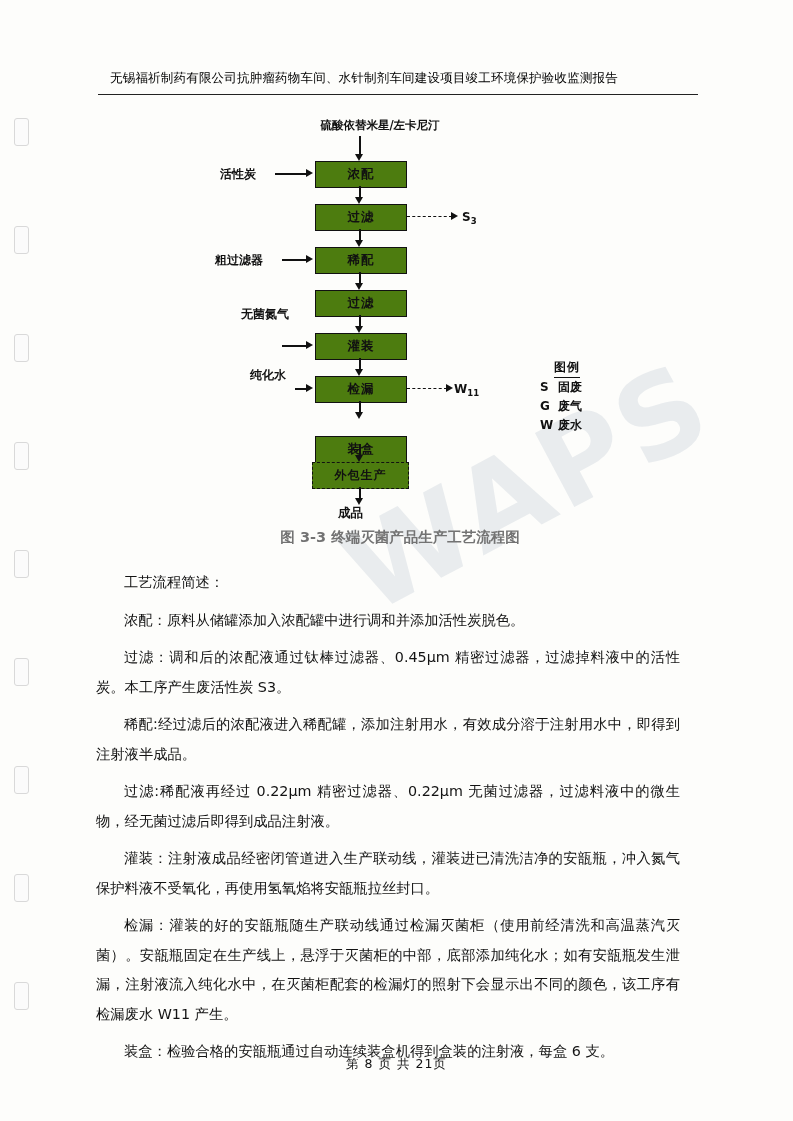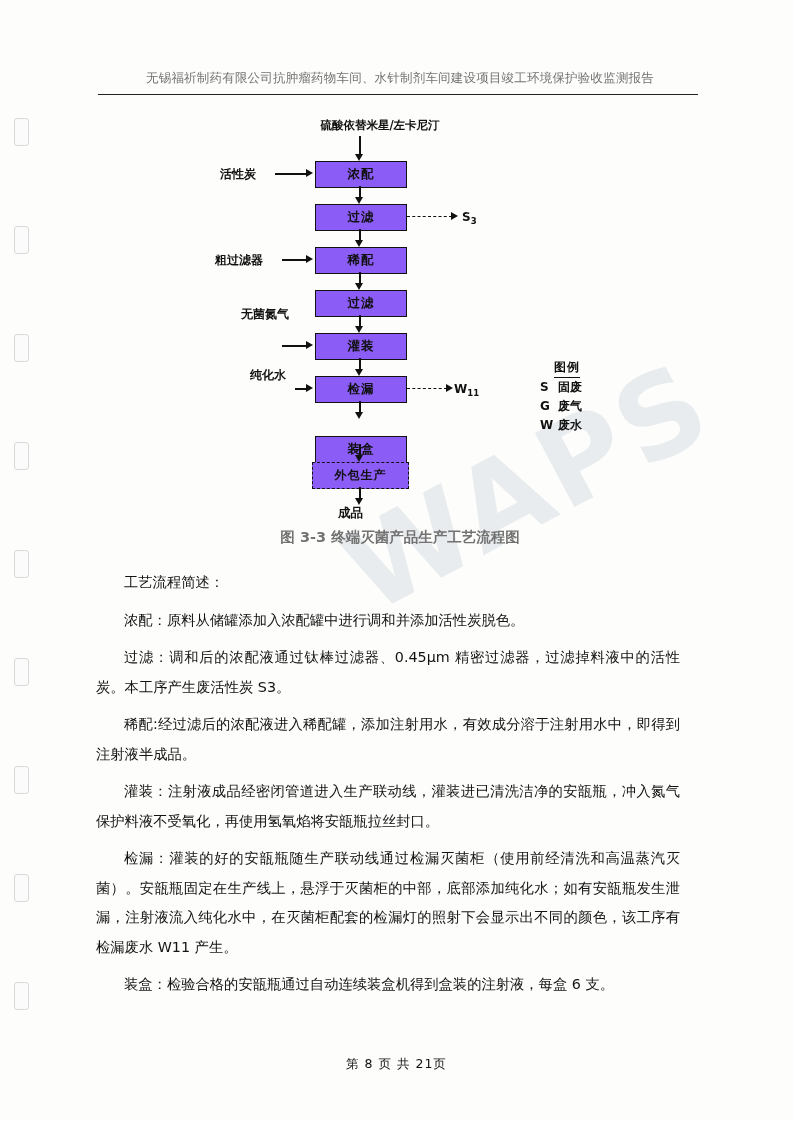--- a/index.html
+++ b/index.html
@@ -43,25 +43,25 @@
     left: 0; top: 0;
     width: 793px;
     height: 1121px;
   }
   
   .doc-header {
     position: absolute;
     left: 110px;
     top: 70px;
     width: 580px;
-    text-align: center;
+    text-align: left;
     font-size: 12.5px;
     font-family: "DejaVu Sans", "Liberation Sans", sans-serif;
     letter-spacing: 0.2px;
-    color: #737373;
+    color: #000000;
   }
   .header-rule {
     position: absolute;
     left: 98px;
     top: 94px;
     width: 600px;
     height: 1px;
     background: #222;
   }
   
@@ -96,21 +96,21 @@
     font-size: 11.5px;
     font-weight: bold;
     color: #111;
   }
   .node {
     position: absolute;
     left: 205px;
     width: 90px;
     height: 25px;
     border: 1.6px solid #111;
-    background: #8b5cf6;
+    background: #4d7c0f;
     font-size: 12.5px;
     font-weight: bold;
     display: flex;
     align-items: center;
     justify-content: center;
     letter-spacing: 1px;
     color: #111;
   }
   .node.dashed {
     border: 1.6px dashed #111;
@@ -328,20 +328,21 @@
     </div>
   </div>
 
   <div class="fig-caption">图 3-3 终端灭菌产品生产工艺流程图</div>
 
   <div class="body-text">
     <p class="indent">工艺流程简述：</p>
     <p class="indent">浓配：原料从储罐添加入浓配罐中进行调和并添加活性炭脱色。</p>
     <p class="indent">过滤：调和后的浓配液通过钛棒过滤器、0.45μm 精密过滤器，过滤掉料液中的活性炭。本工序产生废活性炭 S3。</p>
     <p class="indent">稀配:经过滤后的浓配液进入稀配罐，添加注射用水，有效成分溶于注射用水中，即得到注射液半成品。</p>
+    <p class="indent">过滤:稀配液再经过 0.22μm 精密过滤器、0.22μm 无菌过滤器，过滤料液中的微生物，经无菌过滤后即得到成品注射液。</p>
     <p class="indent">灌装：注射液成品经密闭管道进入生产联动线，灌装进已清洗洁净的安瓿瓶，冲入氮气保护料液不受氧化，再使用氢氧焰将安瓿瓶拉丝封口。</p>
     <p class="indent">检漏：灌装的好的安瓿瓶随生产联动线通过检漏灭菌柜（使用前经清洗和高温蒸汽灭菌）。安瓿瓶固定在生产线上，悬浮于灭菌柜的中部，底部添加纯化水；如有安瓿瓶发生泄漏，注射液流入纯化水中，在灭菌柜配套的检漏灯的照射下会显示出不同的颜色，该工序有检漏废水 W11 产生。</p>
     <p class="indent">装盒：检验合格的安瓿瓶通过自动连续装盒机得到盒装的注射液，每盒 6 支。</p>
   </div>
 
   <div class="footer">第 8 页 共 21页</div>
 
 </div>
 
 </body></html>

